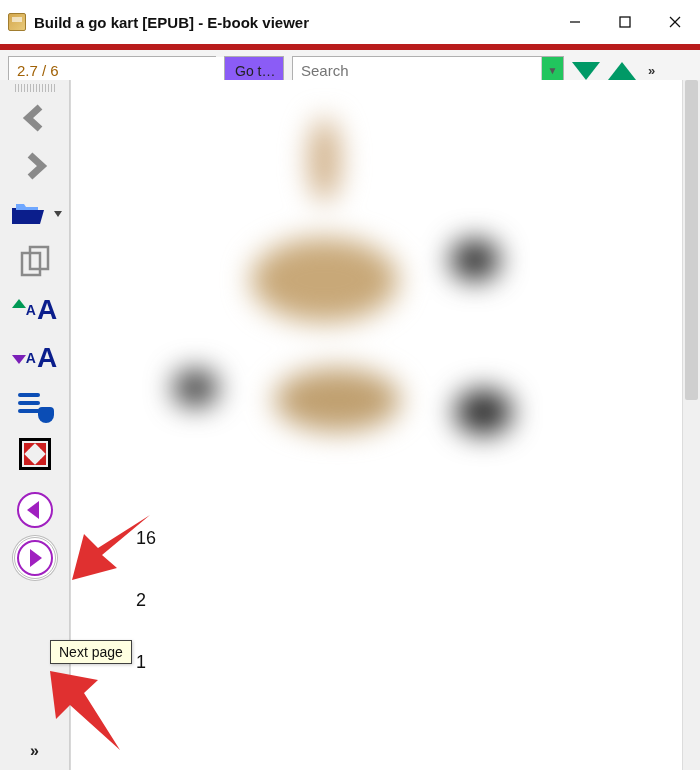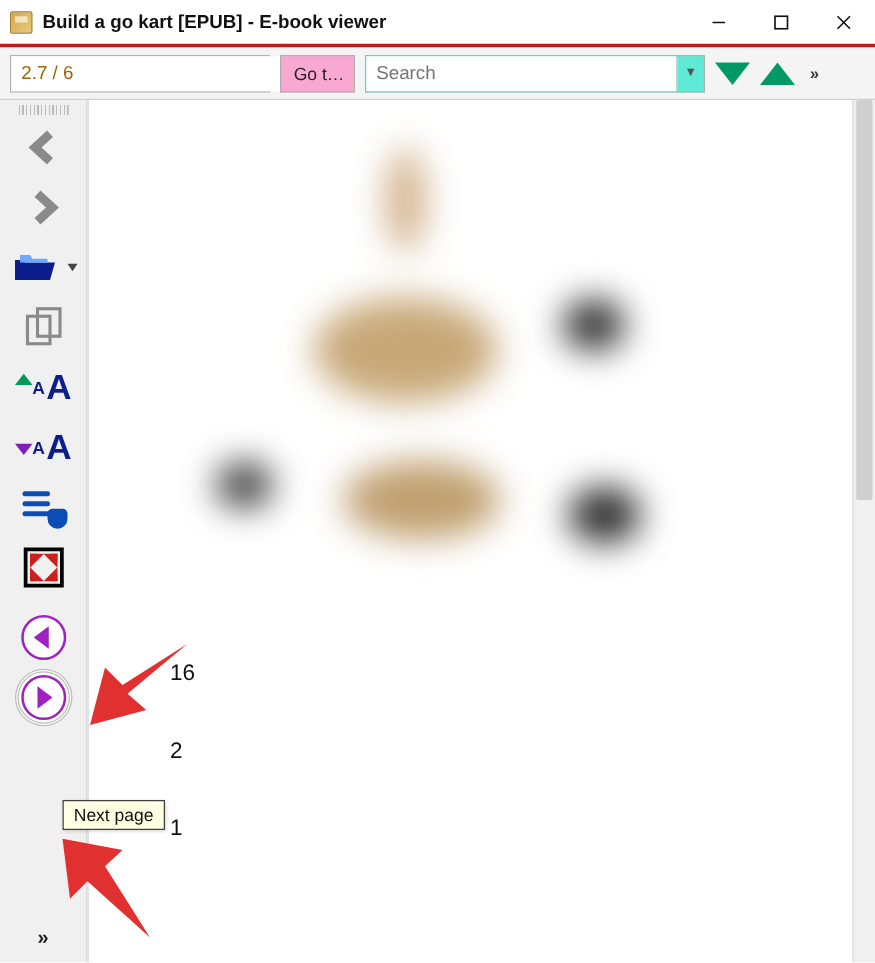--- a/index.html
+++ b/index.html
@@ -8,26 +8,26 @@
     font-family: "Segoe UI", Tahoma, sans-serif;
     font-size: 13px;
     background: #fff;
     width: 700px;
     height: 770px;
     overflow: hidden;
     position: relative;
   }
   
   .titlebar {
-    height: 38px;
+    height: 50px;
     display: flex;
     align-items: center;
     padding: 0 0 0 8px;
     background: #fff;
-    border-bottom: 3px solid #b91c1c;
+    border-bottom: 6px solid #b91c1c;
     justify-content: center;
   }
   .titlebar .app-icon {
     width: 18px; height: 18px; margin-right: 8px;
     background: linear-gradient(135deg,#d4a84e,#e8c97a);
     border:1px solid #a17d2f;
     border-radius:2px;
     position:relative;
   }
   .titlebar .app-icon:after{
@@ -72,29 +72,29 @@
     width:20px; display:flex; flex-direction:column;
     border-left:1px solid #cfcfcf;
   }
   .spinbox .spin div{
     flex:1; display:flex;align-items:center;justify-content:center;
     font-size:8px; color:#555; border-bottom:1px solid #cfcfcf;
   }
   .spinbox .spin div:last-child{border-bottom:0;}
   .btn {
     height:30px; padding:0 10px;
-    border:1px solid #b0b0b0; background:#f9a8d4;
+    border:1px solid #b0b0b0; background:#8b5cf6;
     display:flex;align-items:center;
     font-size:14px; color:#222;
     white-space:nowrap;
     max-width:60px; overflow:hidden; text-overflow:ellipsis;
   }
   .searchbox {
     display:flex; align-items:stretch;
-    border:1px solid #b0b0b0; background:#5eead4;
+    border:1px solid #b0b0b0; background:#22c55e;
     height:30px; width:272px;
   }
   .searchbox input{
     flex:1; border:0; outline:none; padding:0 8px;
     font-size:15px; color:#666;
   }
   .searchbox .dd{
     width:22px; border-left:1px solid #cfcfcf;
     display:flex;align-items:center;justify-content:center;
     color:#555; font-size:10px;

